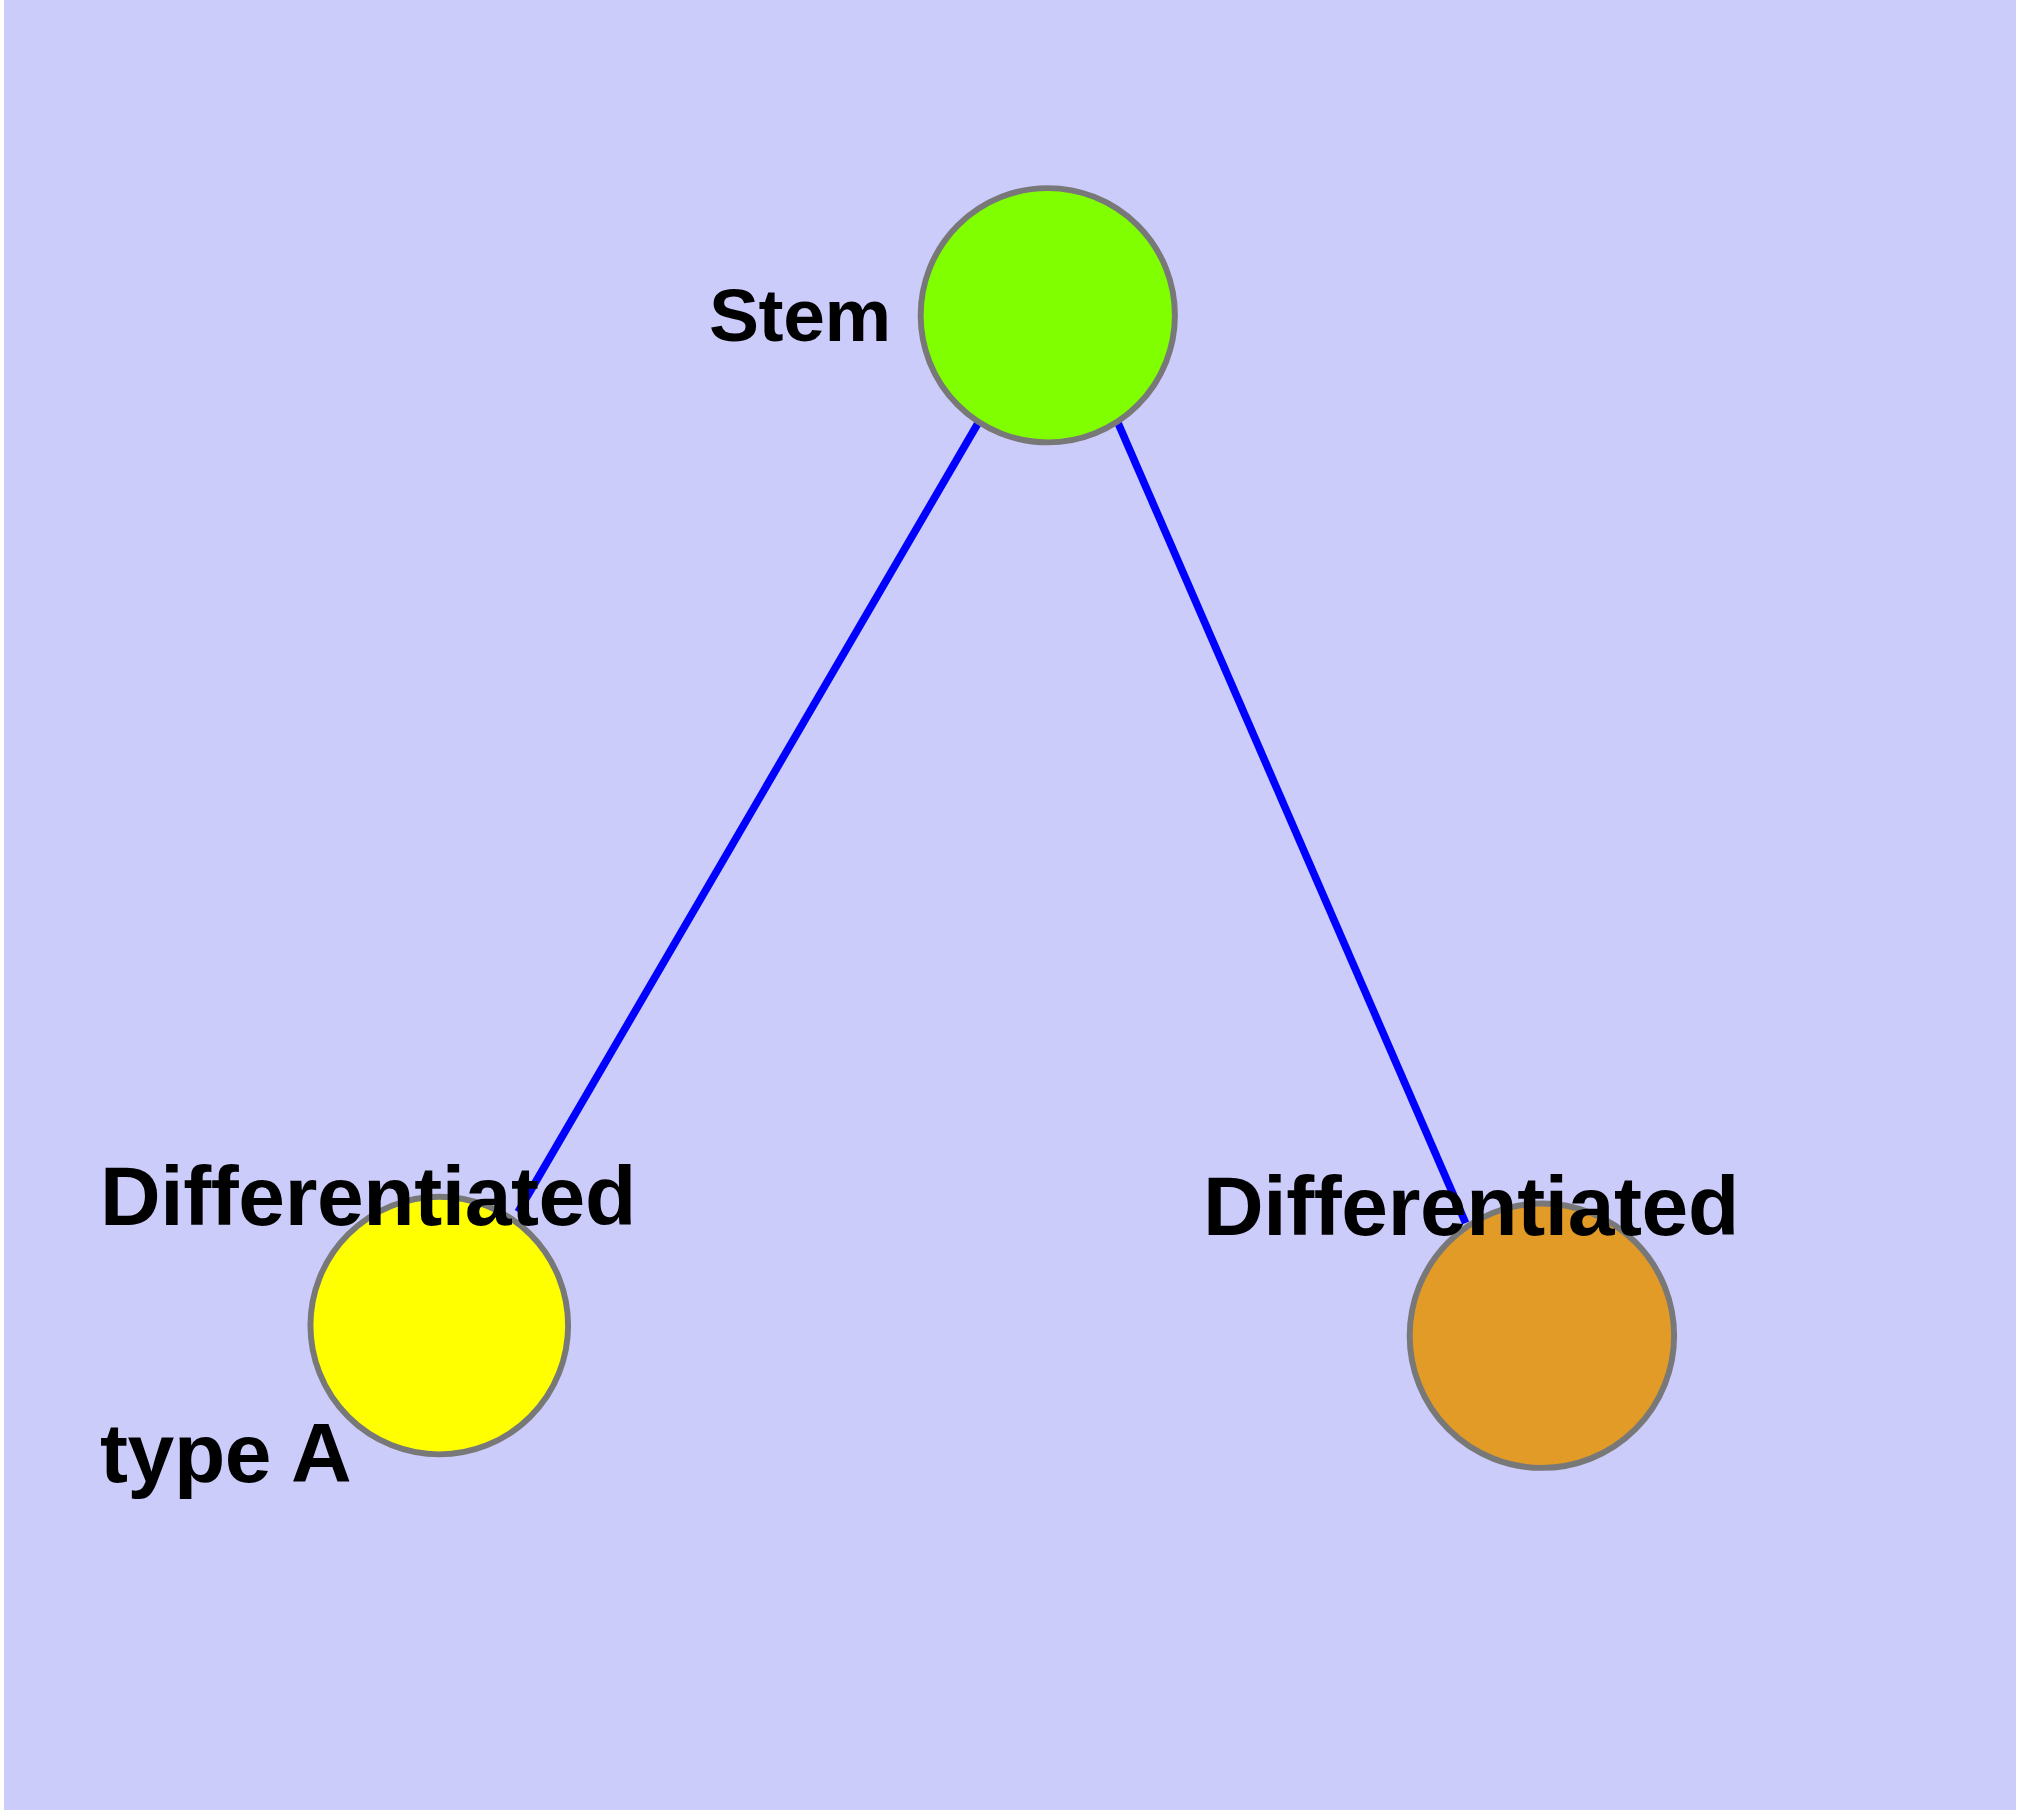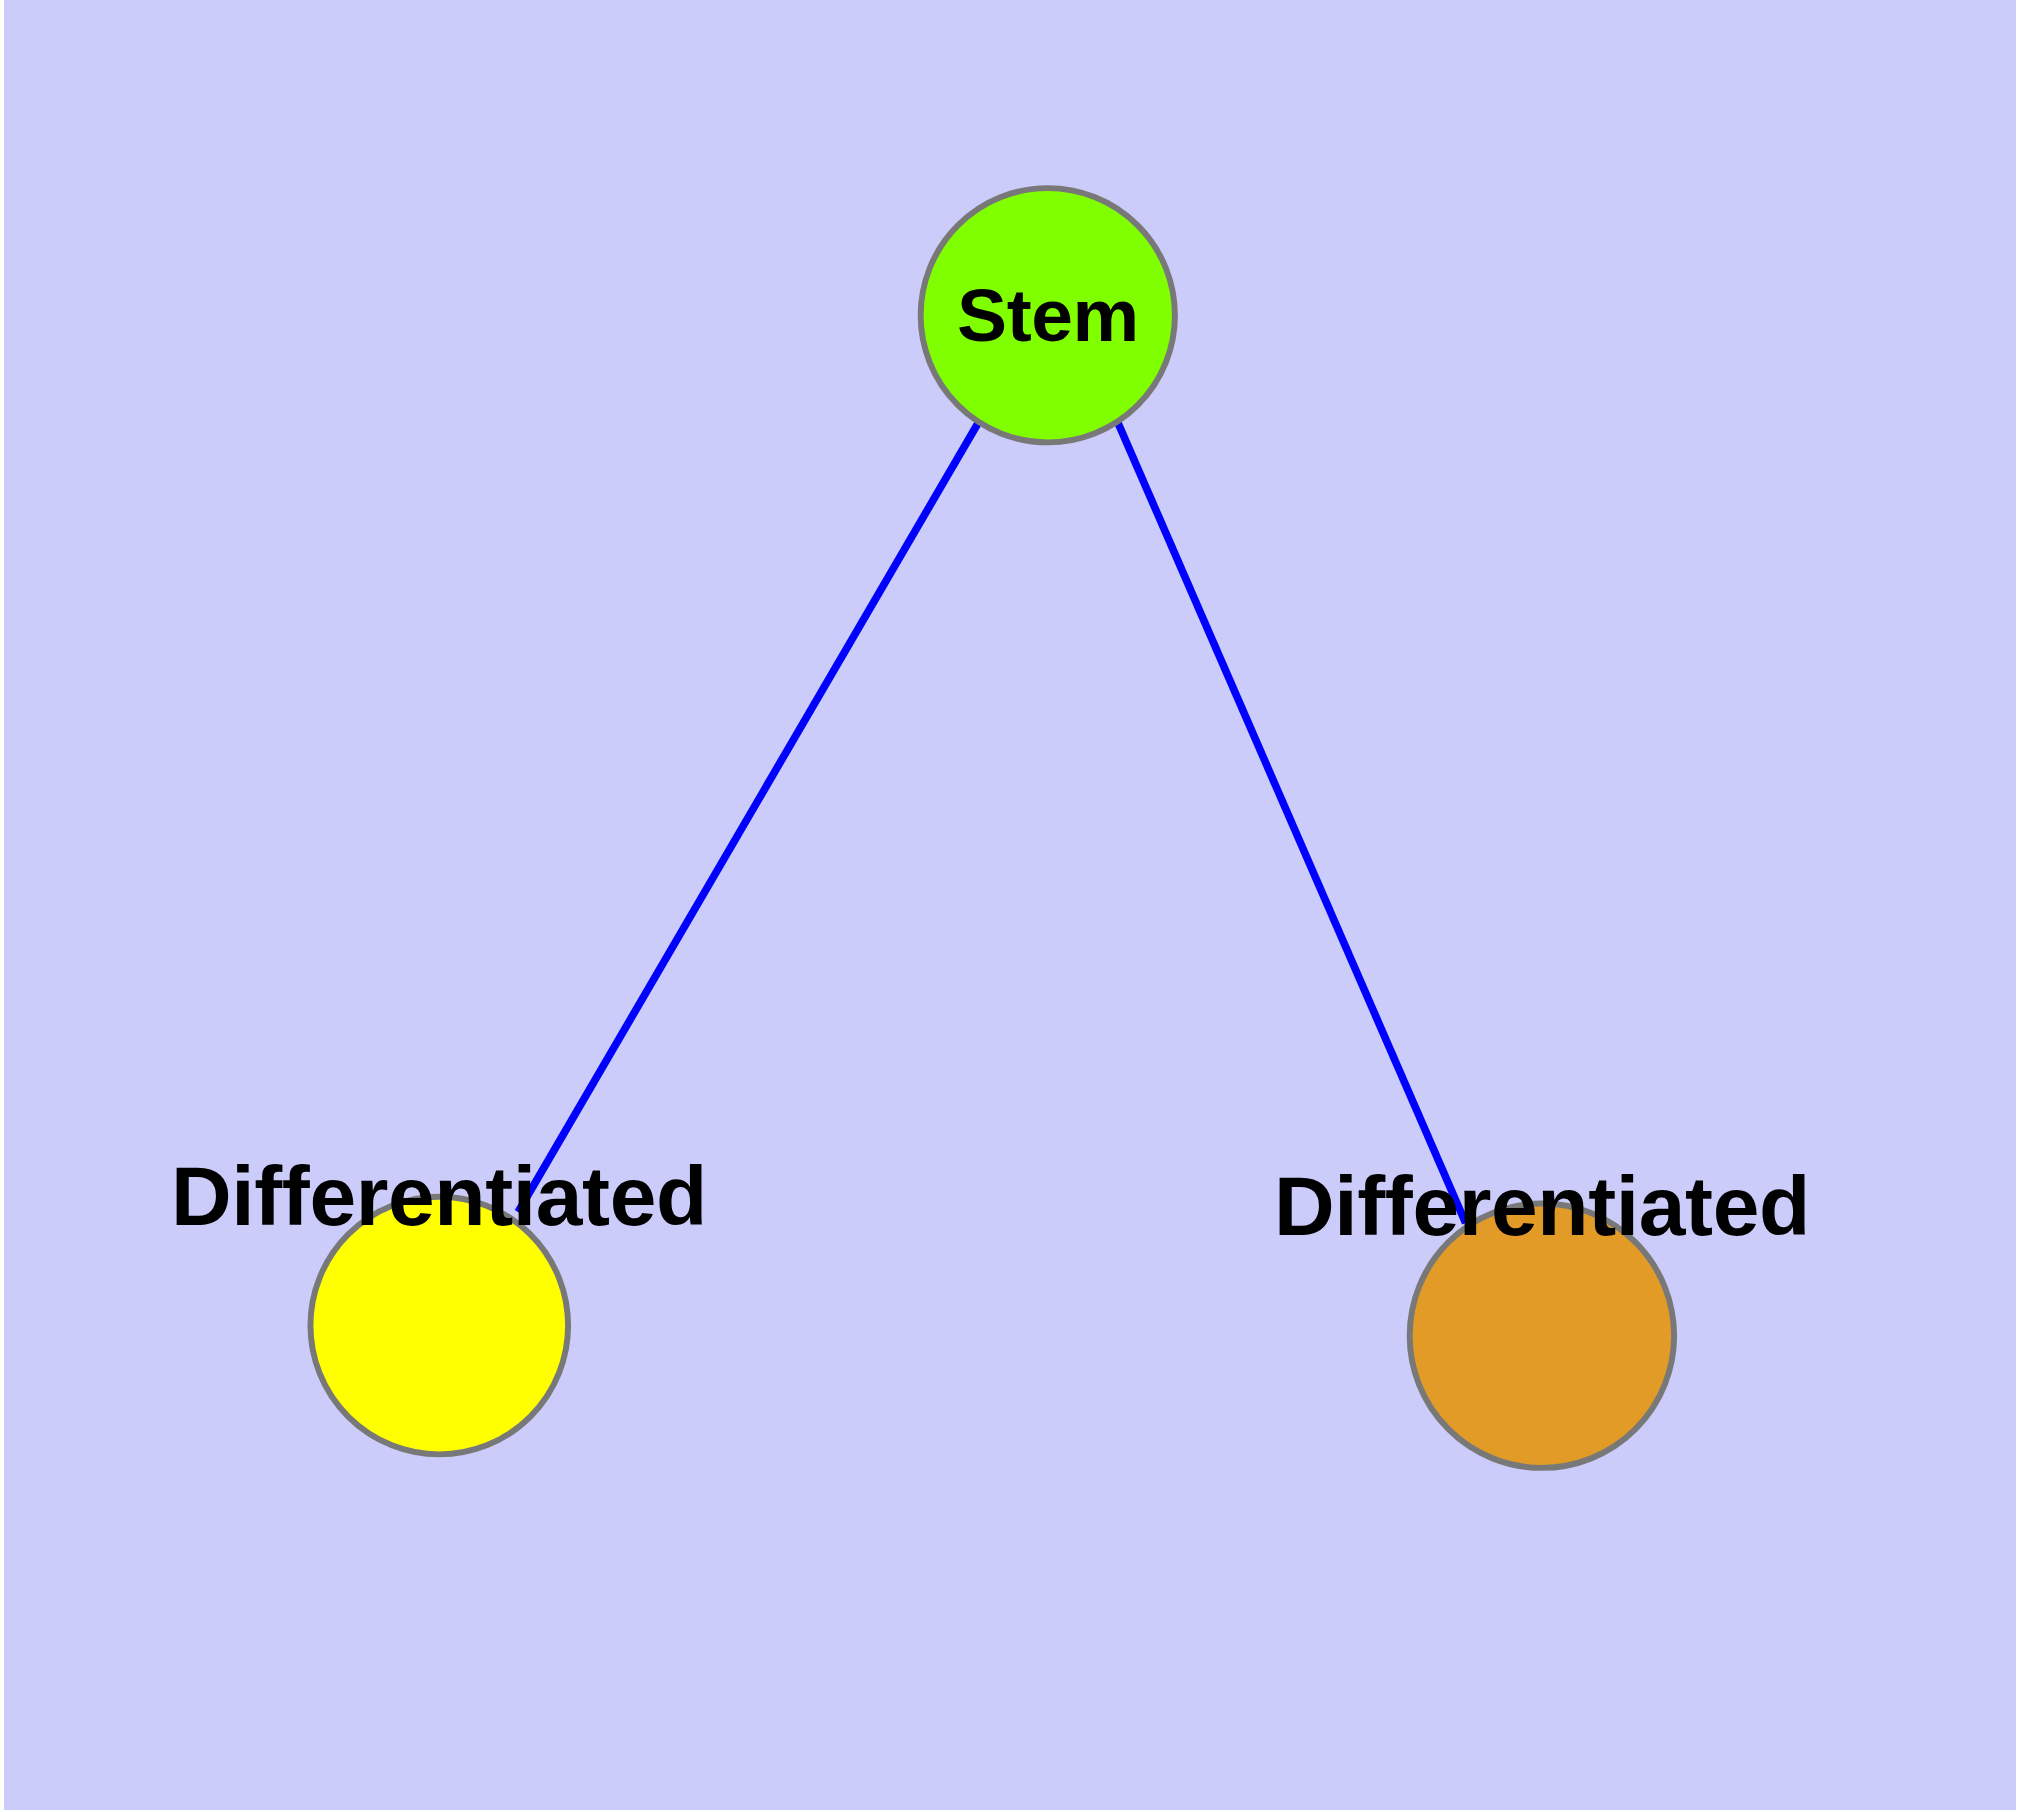--- a/index.html
+++ b/index.html
@@ -27,21 +27,20 @@
   #graph-svg {
     position: absolute;
     left: 0;
     top: 0;
     width: 2021px;
     height: 1812px;
     display: block;
   }
   .node-label {
     position: absolute;
-    text-align: center;
     font-weight: bold;
     color: #000000;
     line-height: 1.02;
     white-space: pre;
     pointer-events: none;
     letter-spacing: -0.4px;
   }
   #label-stem {
     font-size: 75px;
     left: 709px;
@@ -79,20 +78,21 @@
       <circle id="node-a" cx="518" cy="1564" r="152" fill="#ffff00" stroke="#787878" stroke-width="7"></circle>
       <circle id="node-b" cx="1819" cy="1576" r="156" fill="#e39b28" stroke="#787878" stroke-width="7"></circle>
       <circle id="node-stem" cx="1236" cy="372" r="150" fill="#80ff00" stroke="#787878" stroke-width="7"></circle>
     </g>
   </svg>
 
   <div class="node-label" id="label-stem" style="font-size: 75px; color: rgb(0, 0, 0); left: 709px; top: 277px;">Stem</div>
 
   <div class="node-label" id="label-a" style="font-size: 84px; color: rgb(0, 0, 0); left: 100px; top: 983px;">
     <div>Differentiated</div>
+    <div>type A</div>
   </div>
 
   <div class="node-label" id="label-b" style="font-size: 84px; color: rgb(0, 0, 0); left: 1203px; top: 993px;">
     <div>Differentiated</div>
   </div>
 
 </div>
 
 
 </body></html>

